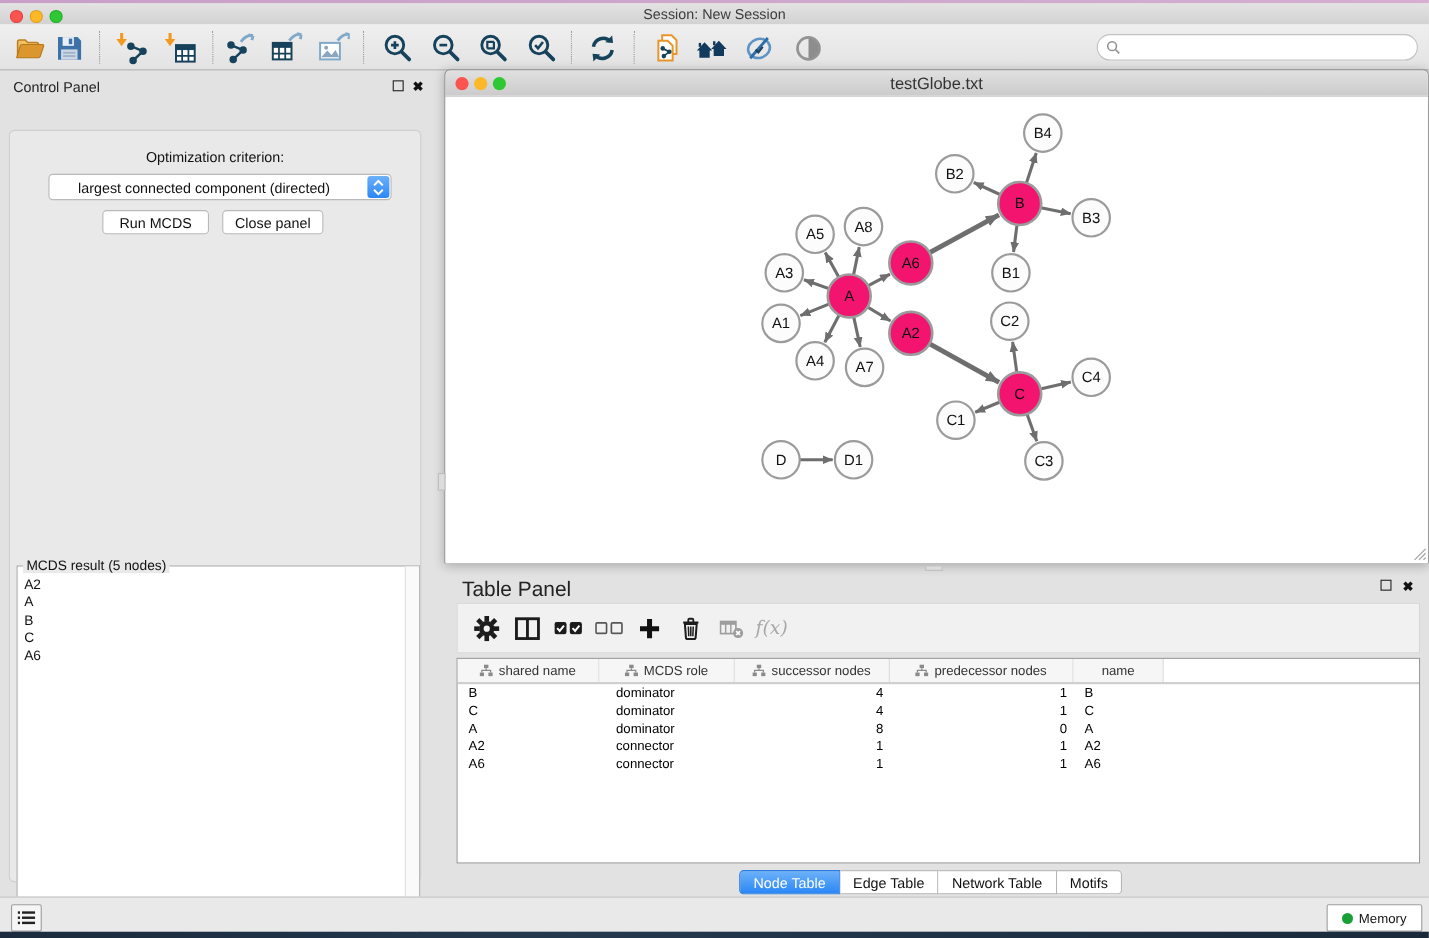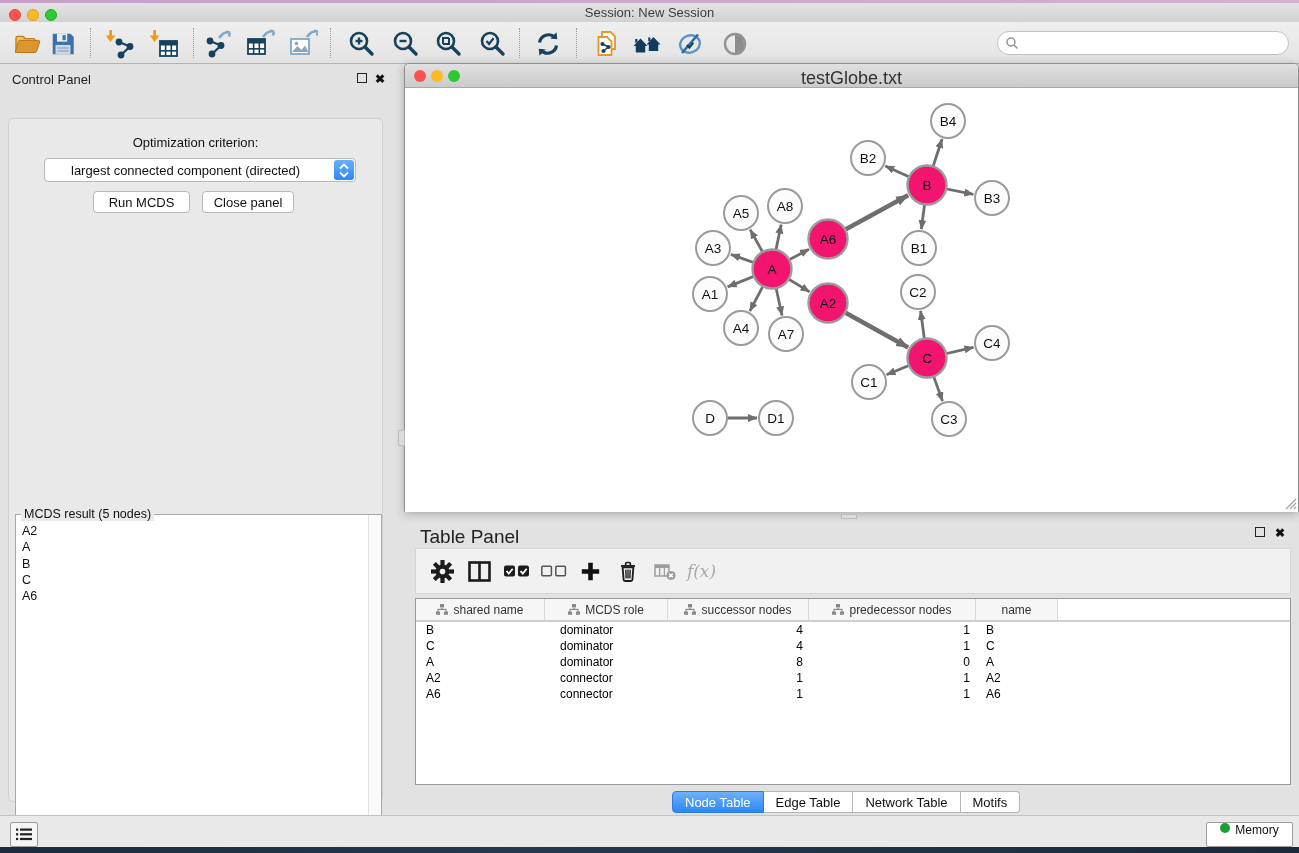--- a/index.html
+++ b/index.html
@@ -58,21 +58,21 @@
   .result-item { font-size:12.5px; line-height:16.3px; padding-left:5px; color:#111; }
   .result-scroll { position:absolute; right:0; top:0; bottom:0; width:13px; background:#fafafa;
     border-left:1px solid #e2e2e2; }
 
   
   .net-window { position:absolute; left:404px; top:63px; width:895px; height:449px;
     border:1px solid #8f8f8f; border-radius:5px 5px 0 0; background:#fff;
     box-shadow:0 2px 10px rgba(0,0,0,0.25); }
   .net-titlebar { position:absolute; left:0; top:0; right:0; height:24px;
     background:linear-gradient(#e0e0e0,#cbcbcb); border-bottom:1px solid #a9a9a9; border-radius:5px 5px 0 0; }
-  .net-title { position:absolute; left:0; right:0; top:4px; text-align:center; font-size:18px; color:#333; }
+  .net-title { position:absolute; left:0; right:0; top:4px; text-align:center; font-size:15px; color:#333; }
   .ntl { position:absolute; top:6px; width:12px; height:12px; border-radius:50%; }
   .ntl.red { left:9px; background:#fb5350; }
   .ntl.yellow { left:26px; background:#fcb827; }
   .ntl.green { left:43px; background:#2dc833; }
   .net-canvas { position:absolute; left:0; top:24px; width:893px; height:424px; background:#fff; }
   .resize-grip { position:absolute; right:1px; bottom:1px; width:14px; height:14px; }
   .split-handle-v { position:absolute; left:398px; top:430px; width:7px; height:16px;
     background:#dcdcdc; border:1px solid #bdbdbd; }
   .split-handle-h { position:absolute; left:841px; top:514px; width:16px; height:5px;
     background:#dcdcdc; border:1px solid #bdbdbd; }
@@ -104,21 +104,21 @@
   .tp-tab:last-child { border-radius:0 4px 4px 0; }
   .tp-tab.active { background:linear-gradient(#6db1f9,#2b87f6); border-color:#2b7de0; color:#fff; }
 
   
   .statusbar { position:absolute; left:0; top:815px; width:1299px; height:32px;
     background:#e9e9e9; border-top:1px solid #c3c3c3; }
   .status-left-btn { position:absolute; left:10px; top:6px; width:28px; height:25px;
     background:#f5f5f5; border:1px solid #9e9e9e; border-radius:2px;
     display:flex; align-items:center; justify-content:center; }
   .memory-btn { position:absolute; right:6px; top:6px; width:87px; height:25px; background:#fff;
-    border:1px solid #9e9e9e; border-radius:2px; display:flex; align-items:flex-start;
+    border:1px solid #9e9e9e; border-radius:2px; display:flex; align-items:center;
     justify-content:center; gap:5px; font-size:12px; color:#111; }
   .memory-dot { width:10px; height:10px; border-radius:50%; background:#18a036; }
   .desktop-strip-bottom { position:absolute; left:0; top:847px; width:1299px; height:6px;
     background:linear-gradient(90deg,#1b2b3d,#24384e 40%,#1a2a3b); }
 </style>
 </head>
 <body>
 
 <div class="desktop-strip-top"></div>
 <div class="titlebar">

